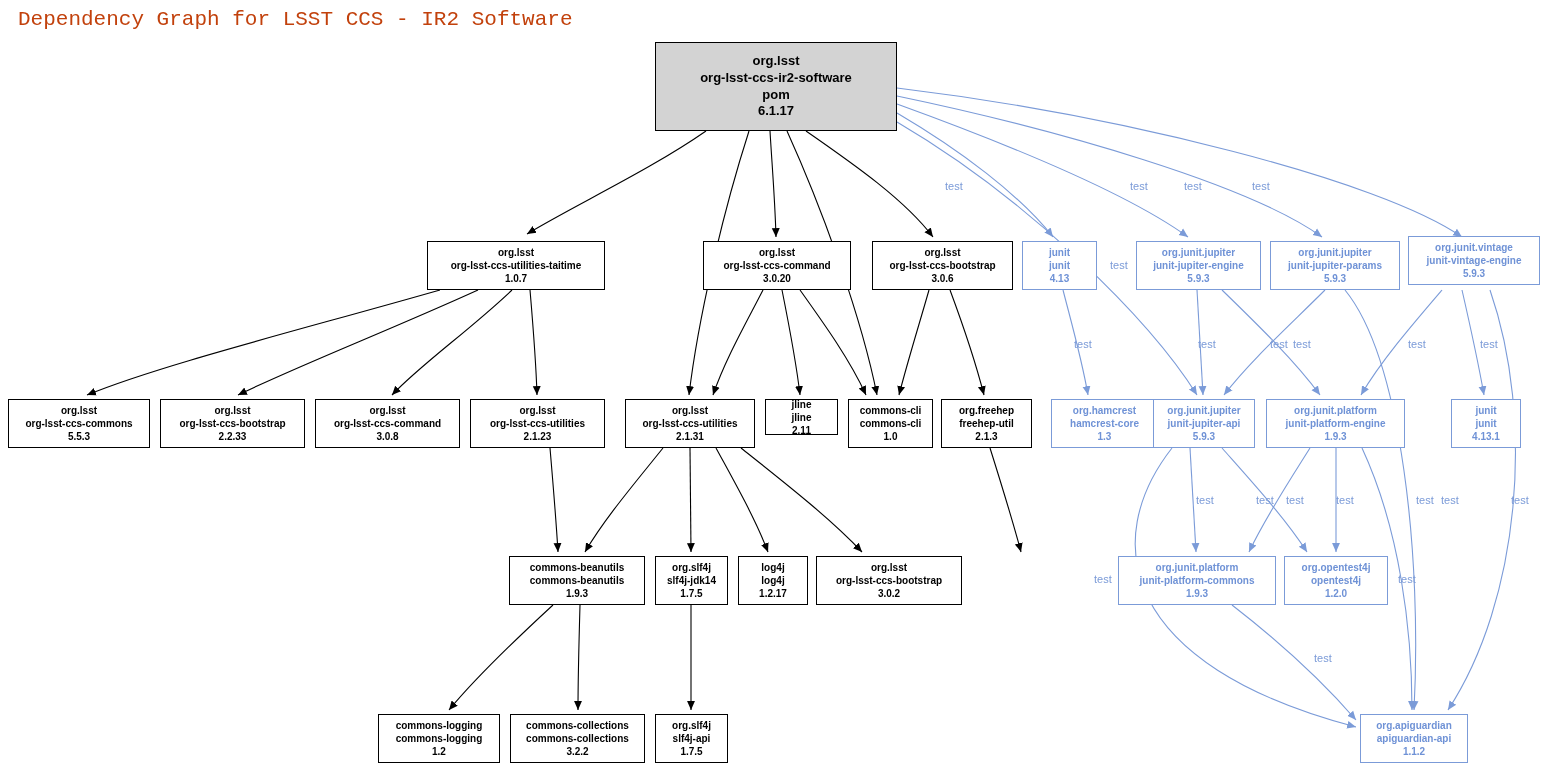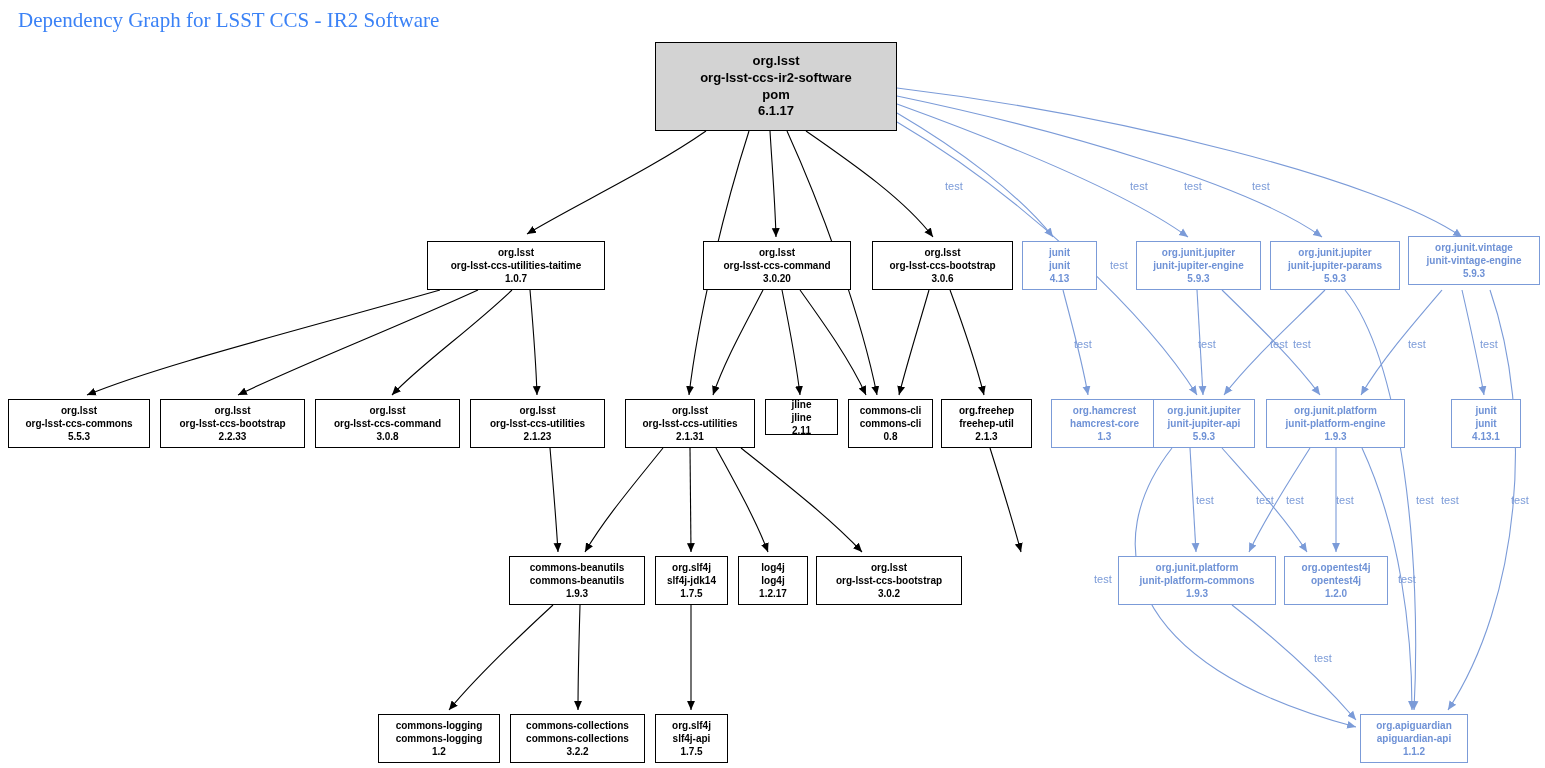--- a/index.html
+++ b/index.html
@@ -1,19 +1,19 @@
 <!DOCTYPE html>
 <html><head>
 <meta charset="utf-8">
 <style>
   html,body{margin:0;padding:0;background:#ffffff;}
   #stage{position:relative;width:1545px;height:768px;background:#ffffff;overflow:hidden;
          font-family:"Liberation Sans",sans-serif;}
-  #title{position:absolute;left:18px;top:8px;font-family:Liberation Serif, serif;
-         font-size:21px;color:#3b82f6;}
+  #title{position:absolute;left:18px;top:8px;font-family:Liberation Mono, monospace;
+         font-size:21px;color:#c2410c;}
   svg.edges{position:absolute;left:0;top:0;width:1545px;height:768px;}
   .node{position:absolute;box-sizing:border-box;border:1px solid #000;background:#ffffff;
         color:#000;display:flex;align-items:center;justify-content:center;text-align:center;
         white-space:pre-line;font-size:10px;font-weight:bold;line-height:1.3;z-index:2;}
   .node.root{background:#d3d3d3;font-size:13px;}
   .node.test{border-color:#7b9bd8;color:#6f92d6;}
   .tl{position:absolute;color:#7b9bd8;font-size:11px;z-index:3;}
   path.dep{fill:none;stroke:#000;stroke-width:1.1;}
   path.tst{fill:none;stroke:#7b9bd8;stroke-width:1.1;}
 </style>
@@ -119,21 +119,21 @@
 org-lsst-ccs-utilities
 2.1.23</div>
   <div class="node" style="left:625px;top:399px;width:130px;height:49px">org.lsst
 org-lsst-ccs-utilities
 2.1.31</div>
   <div class="node" style="left:765px;top:399px;width:73px;height:36px">jline
 jline
 2.11</div>
   <div class="node" style="left:848px;top:399px;width:85px;height:49px">commons-cli
 commons-cli
-0.8</div>
+1.0</div>
   <div class="node" style="left:941px;top:399px;width:91px;height:49px">org.freehep
 freehep-util
 2.1.3</div>
   <div class="node test" style="left:1051px;top:399px;width:107px;height:49px">org.hamcrest
 hamcrest-core
 1.3</div>
   <div class="node test" style="left:1153px;top:399px;width:102px;height:49px">org.junit.jupiter
 junit-jupiter-api
 5.9.3</div>
   <div class="node test" style="left:1266px;top:399px;width:139px;height:49px">org.junit.platform

